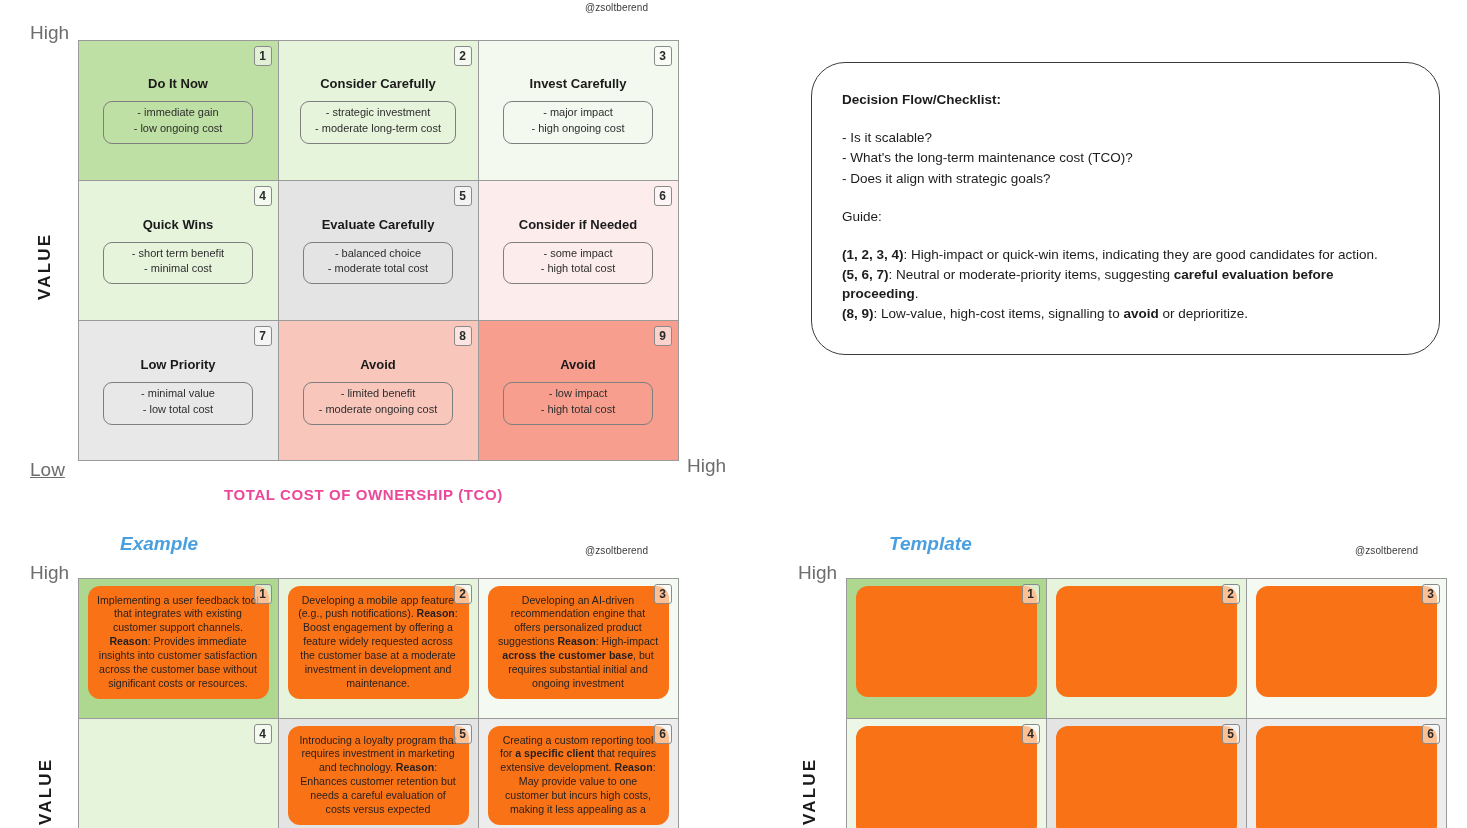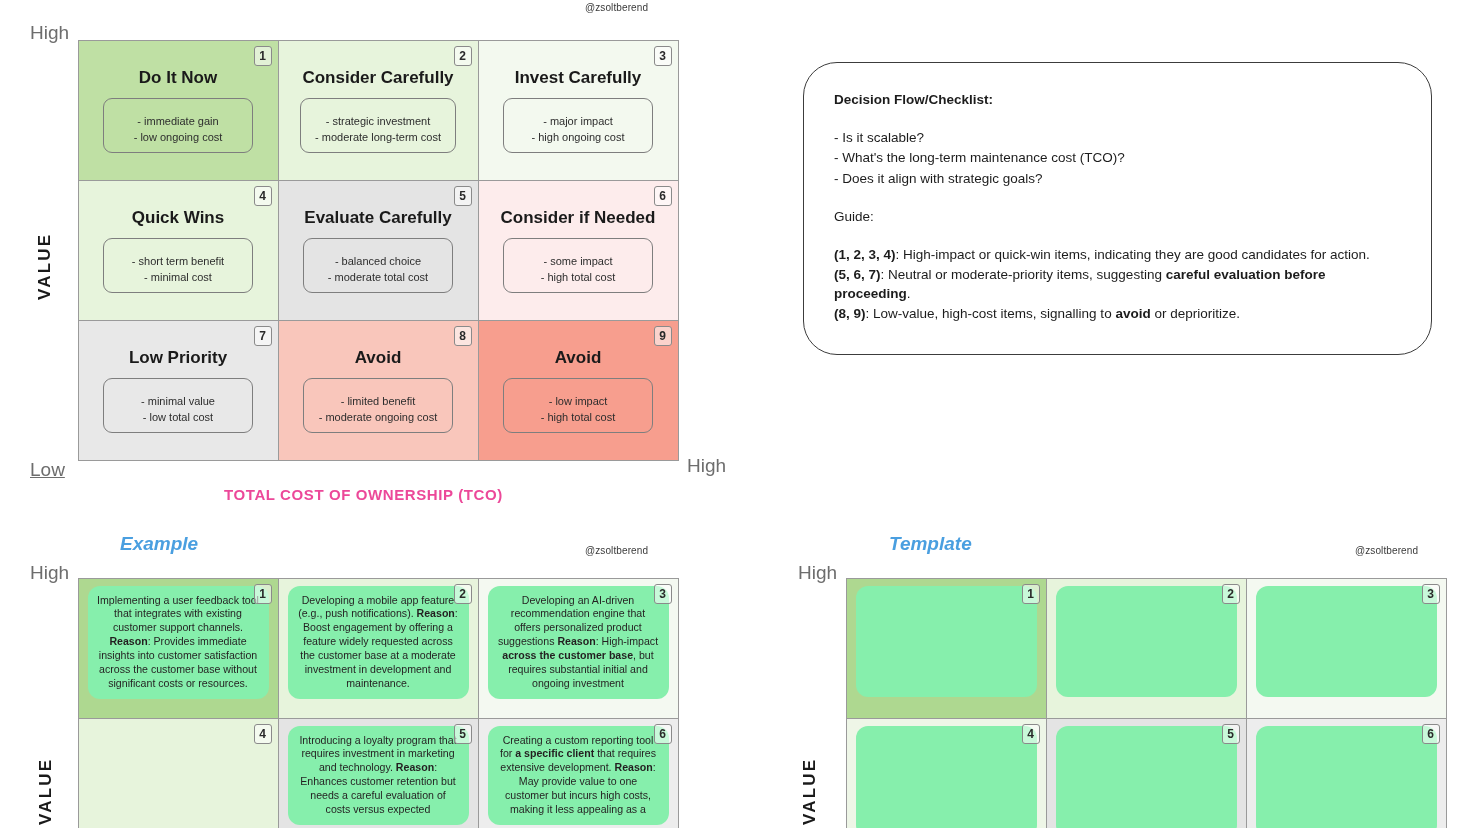--- a/index.html
+++ b/index.html
@@ -85,68 +85,69 @@
     font-size: 12px;
     font-weight: bold;
     color: #2a2a2a;
     display: flex;
     align-items: center;
     justify-content: center;
     line-height: 1;
     z-index: 3;
   }
   .cell-title {
-    font-size: 17px;
+    font-size: 13px;
     font-weight: bold;
     color: #1a1a1a;
     text-align: center;
     margin-bottom: 10px;
     white-space: nowrap;
   }
   .cell-note {
     border: 1px solid #7e7e7e;
     border-radius: 9px;
     background: transparent;
-    padding: 15px 14px 6px 14px;
+    padding: 3px 14px 6px 14px;
     font-size: 11px;
     color: #2d2d2d;
     text-align: center;
     line-height: 1.45;
     min-width: 120px;
   }
   .cell-note div { white-space: nowrap; }
 
   
   .card {
     position: absolute;
     border: 1.5px solid #3c3c3c;
     border-radius: 34px;
     background: #ffffff;
     box-sizing: border-box;
+    margin-left: 8px;
   }
   .card-inner {
     padding: 28px 30px;
     font-size: 13.5px;
     line-height: 1.35;
     color: #1c1c1c;
   }
   .card-heading {
     font-weight: bold;
     font-size: 13.5px;
     margin-bottom: 20px;
   }
   .card-line { margin-bottom: 2px; }
   .card-gap { height: 18px; }
   .card-guide { font-weight: bold; margin-bottom: 20px; }
   .card-guide span { font-weight: normal; }
   .b { font-weight: bold; }
 
   
   .sticky {
-    background: #86efac;
+    background: #f97316;
     border-radius: 12px;
     box-sizing: border-box;
     font-size: 10.6px;
     line-height: 1.32;
     color: #231f20;
     text-align: center;
     padding: 8px 9px;
     overflow: hidden;
   }
   .note-cell {

